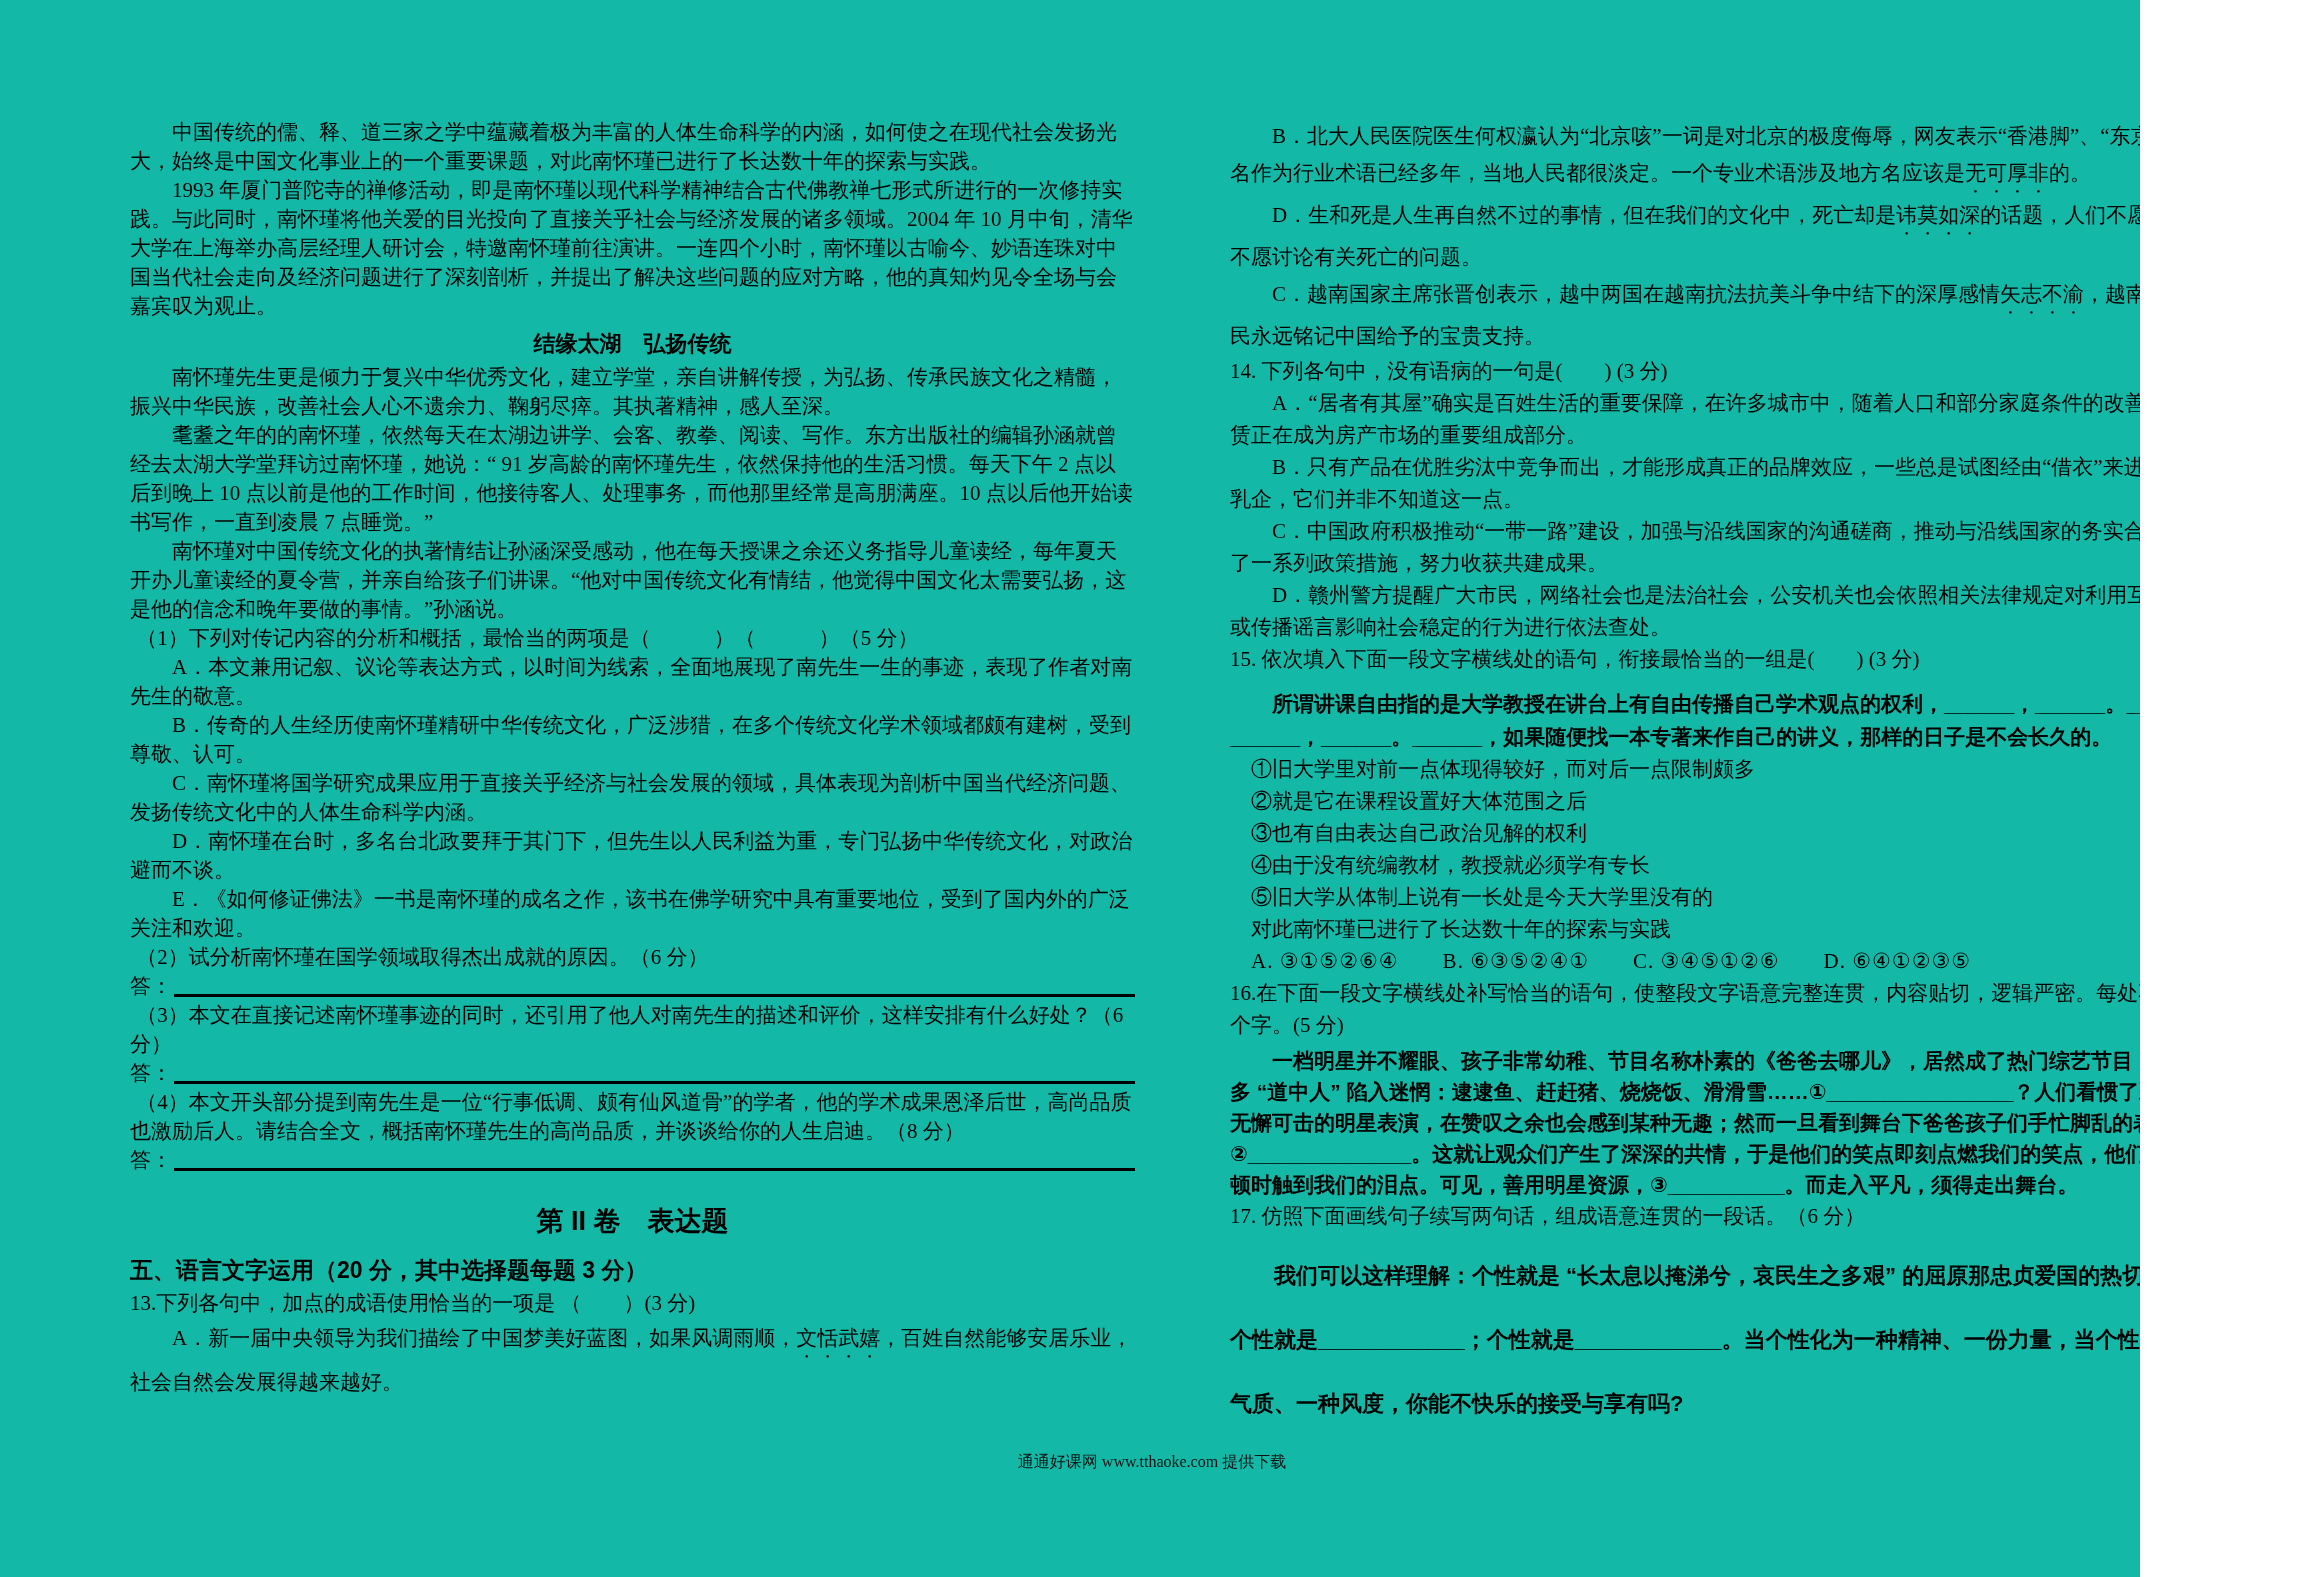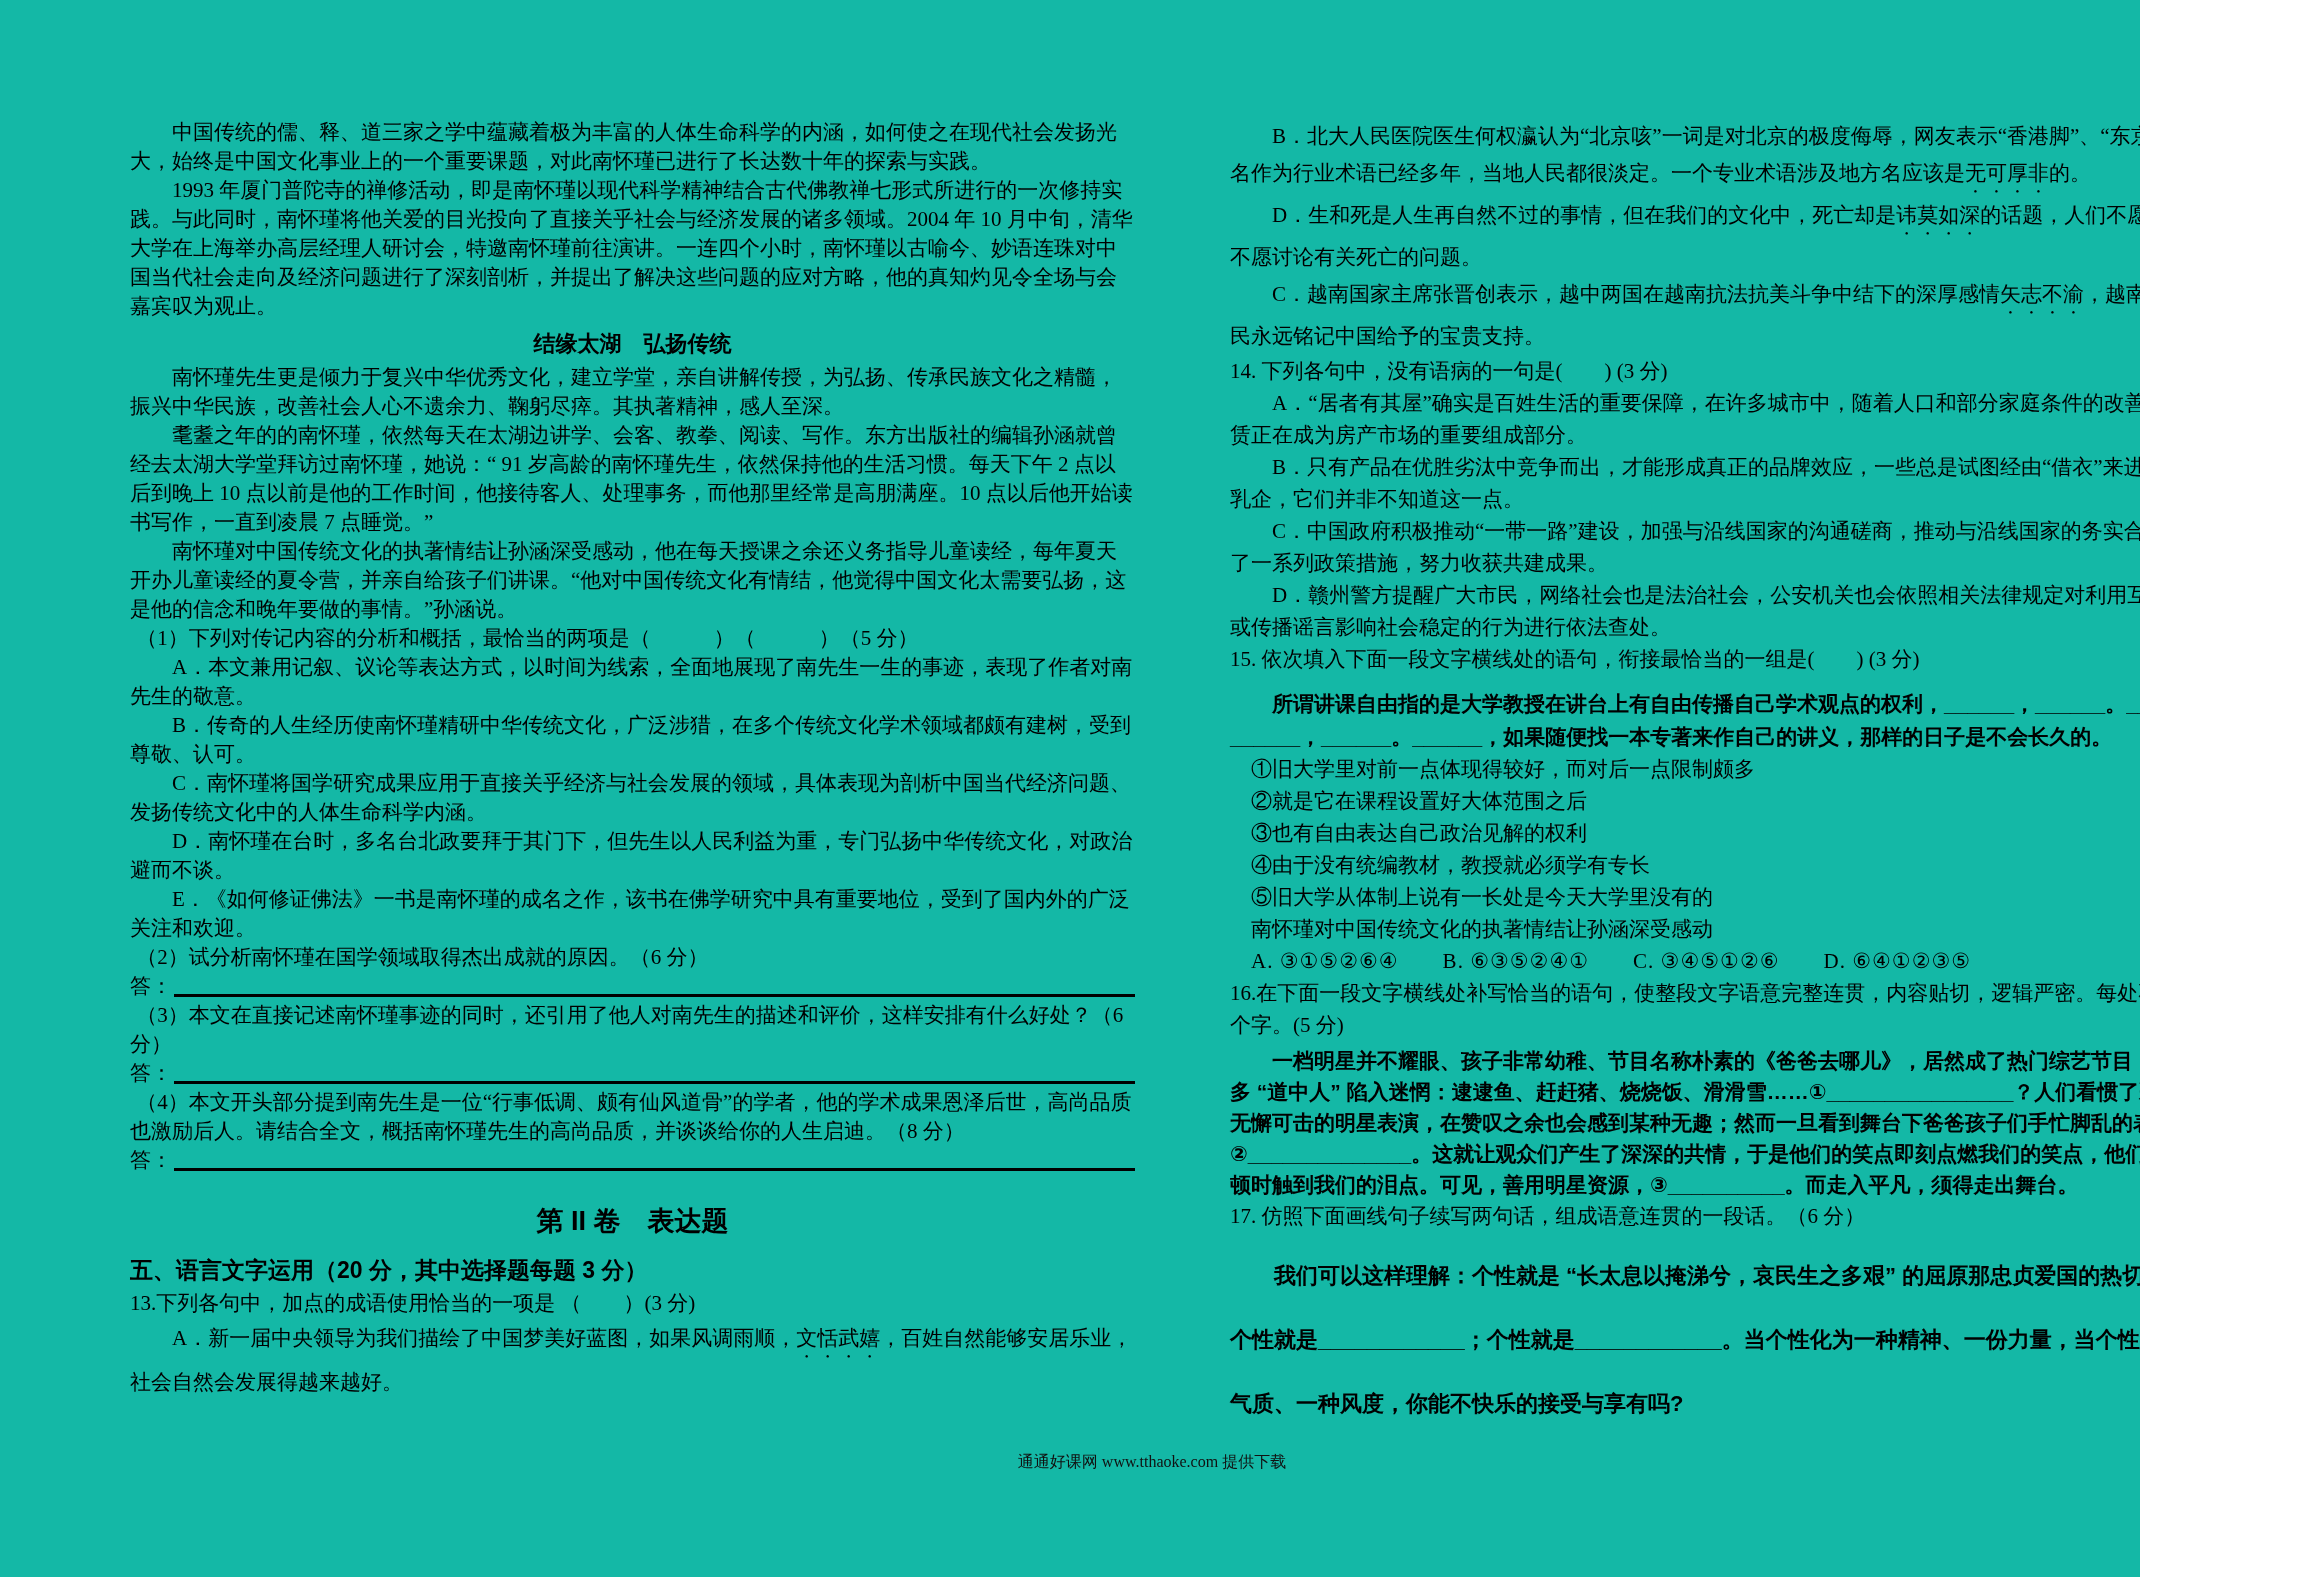--- a/index.html
+++ b/index.html
@@ -119,21 +119,21 @@
       <div class="opt">C．中国政府积极推动“一带一路”建设，加强与沿线国家的沟通磋商，推动与沿线国家的务实合作，实施了一系列政策措施，努力收获共建成果。</div>
       <div class="opt">D．赣州警方提醒广大市民，网络社会也是法治社会，公安机关也会依照相关法律规定对利用互联网编造或传播谣言影响社会稳定的行为进行依法查处。</div>
 
       <div class="num">15. 依次填入下面一段文字横线处的语句，衔接最恰当的一组是(　　) (3 分)</div>
       <div class="h-sans q15-intro">所谓讲课自由指的是大学教授在讲台上有自由传播自己学术观点的权利，______，______。______，______，______。______，如果随便找一本专著来作自己的讲义，那样的日子是不会长久的。</div>
       <div class="q15-item">①旧大学里对前一点体现得较好，而对后一点限制颇多</div>
       <div class="q15-item">②就是它在课程设置好大体范围之后</div>
       <div class="q15-item">③也有自由表达自己政治见解的权利</div>
       <div class="q15-item">④由于没有统编教材，教授就必须学有专长</div>
       <div class="q15-item">⑤旧大学从体制上说有一长处是今天大学里没有的</div>
-      <div class="q15-item">南怀瑾对中国传统文化的执著情结让孙涵深受感动</div>
+      <div class="q15-item">对此南怀瑾已进行了长达数十年的探索与实践</div>
       <div class="q15-choices">A. ③①⑤②⑥④　　B. ⑥③⑤②④①　　C. ③④⑤①②⑥　　D. ⑥④①②③⑤</div>
 
       <div class="num">16.在下面一段文字横线处补写恰当的语句，使整段文字语意完整连贯，内容贴切，逻辑严密。每处不超过 15 个字。(5 分)</div>
       <div class="h-sans q16-passage">一档明星并不耀眼、孩子非常幼稚、节目名称朴素的《爸爸去哪儿》，居然成了热门综艺节目，这让很多 “道中人” 陷入迷惘：逮逮鱼、赶赶猪、烧烧饭、滑滑雪……①________________？人们看惯了彩排百遍无懈可击的明星表演，在赞叹之余也会感到某种无趣；然而一旦看到舞台下爸爸孩子们手忙脚乱的表现，②______________。这就让观众们产生了深深的共情，于是他们的笑点即刻点燃我们的笑点，他们的泪点也顿时触到我们的泪点。可见，善用明星资源，③__________。而走入平凡，须得走出舞台。</div>
 
       <div class="num">17. 仿照下面画线句子续写两句话，组成语意连贯的一段话。（6 分）</div>
       <div class="h-sans q17-passage">我们可以这样理解：个性就是 “长太息以掩涕兮，哀民生之多艰” 的屈原那忠贞爱国的热切与无私；个性就是____________；个性就是____________。当个性化为一种精神、一份力量，当个性成为一种气质、一种风度，你能不快乐的接受与享有吗?</div>
     </div>
   </div>
 

